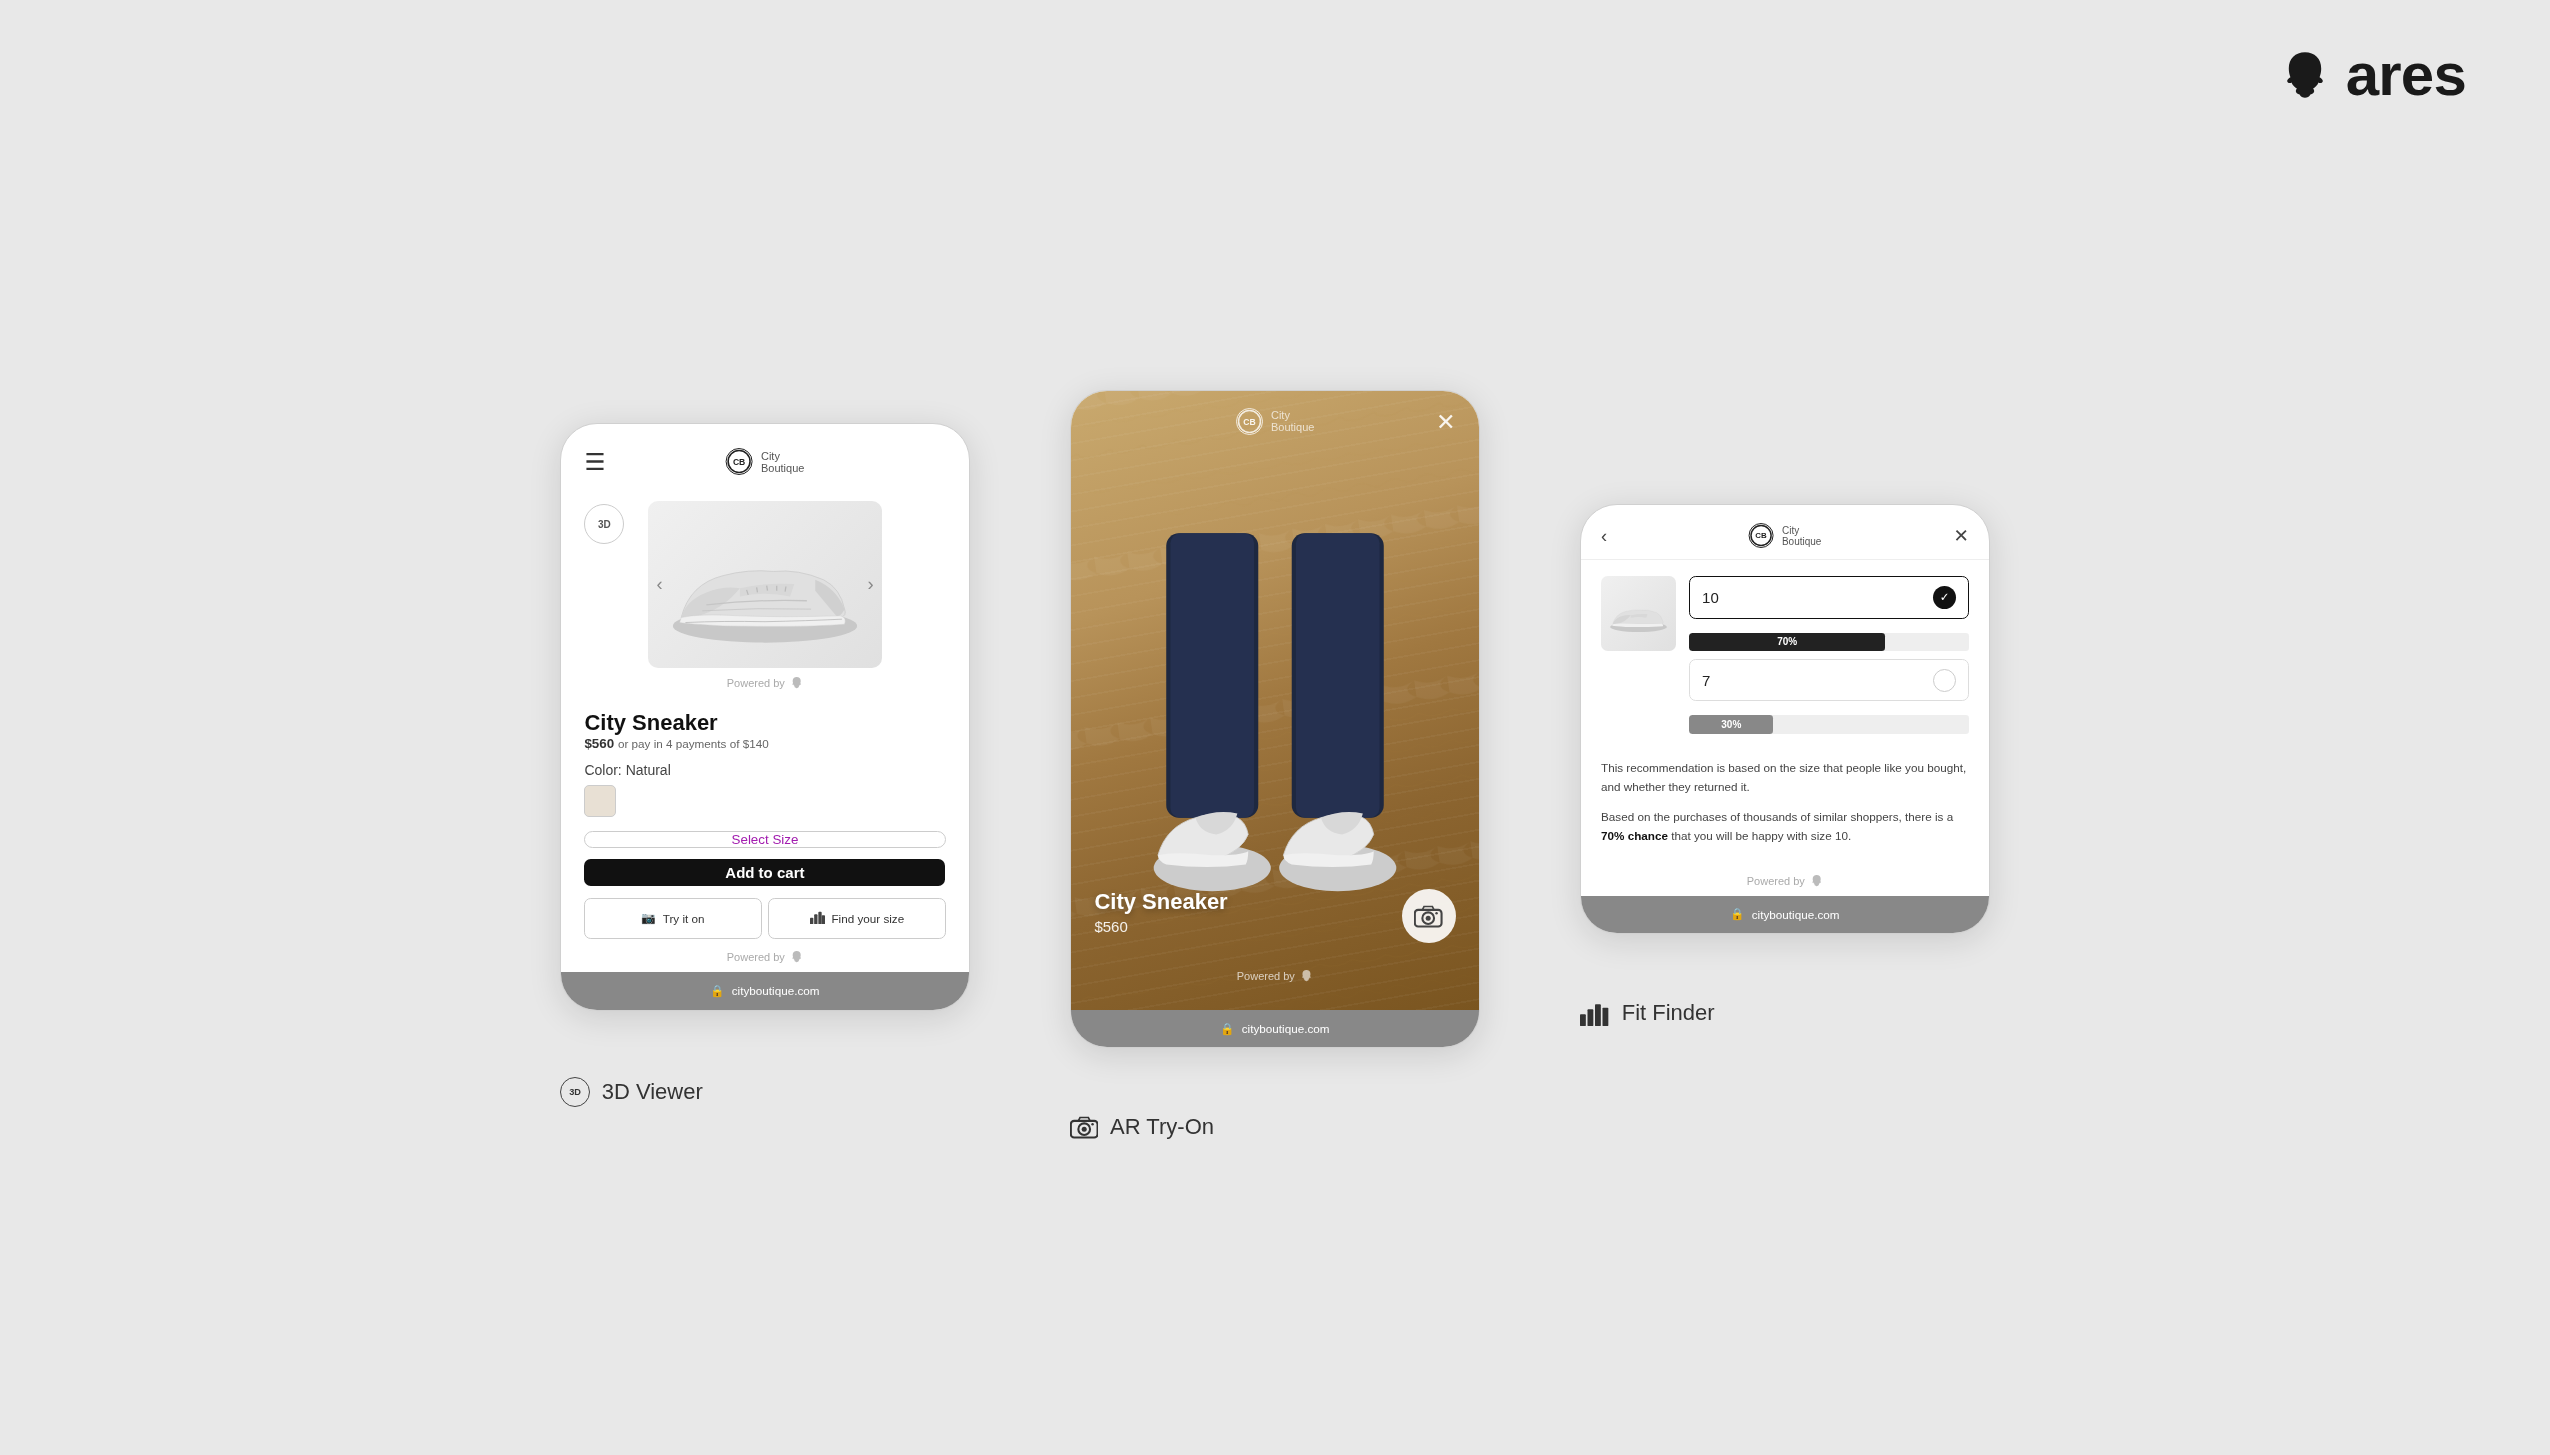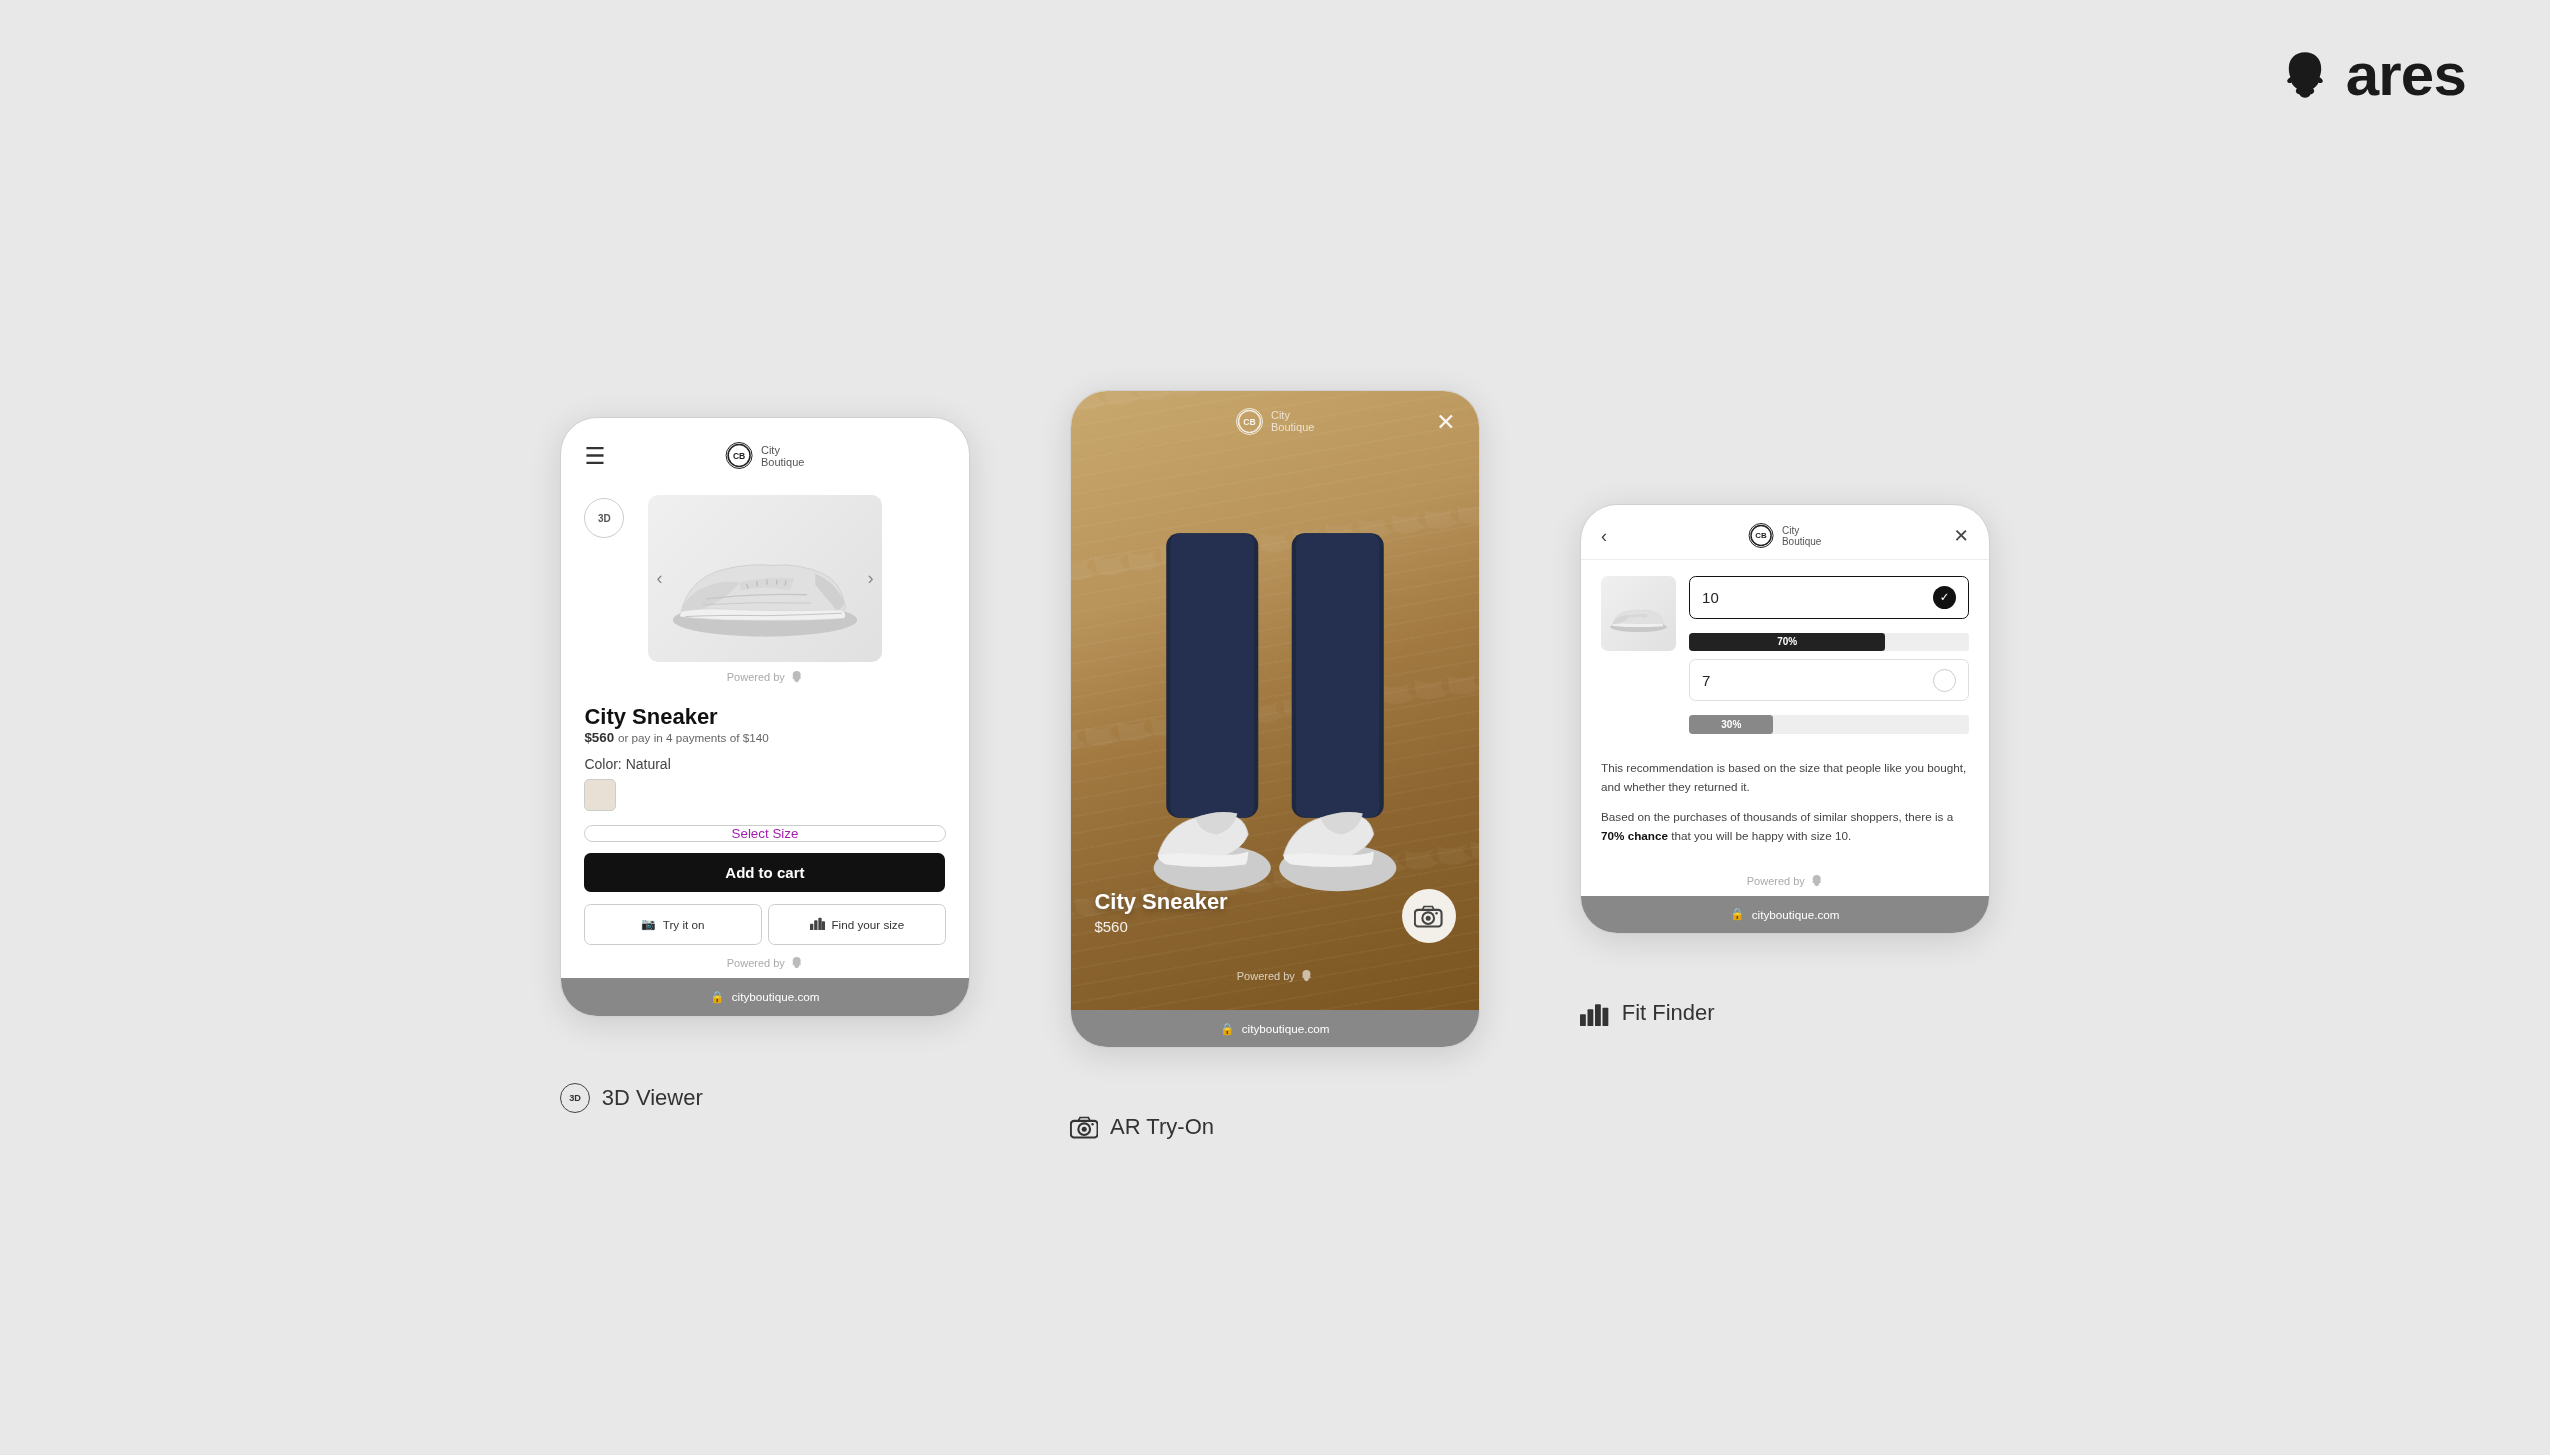--- a/index.html
+++ b/index.html
@@ -219,21 +219,21 @@
       text-align: center;
       font-size: 13.4px;
       color: #a21caf;
     }
     .p1-add-cart-btn {
       margin: 11.7px 23.4px 0;
       background: #111;
       color: #fff;
       border: none;
       border-radius: 6.7px;
-      padding: 11px;
+      padding: 5px;
       width: calc(100% - 47px);
       font-size: 15px;
       font-weight: 600;
       text-align: center;
     }
 
     .p1-action-buttons {
       display: flex;
       gap: 0;
       margin: 11.7px 23.4px 0;

